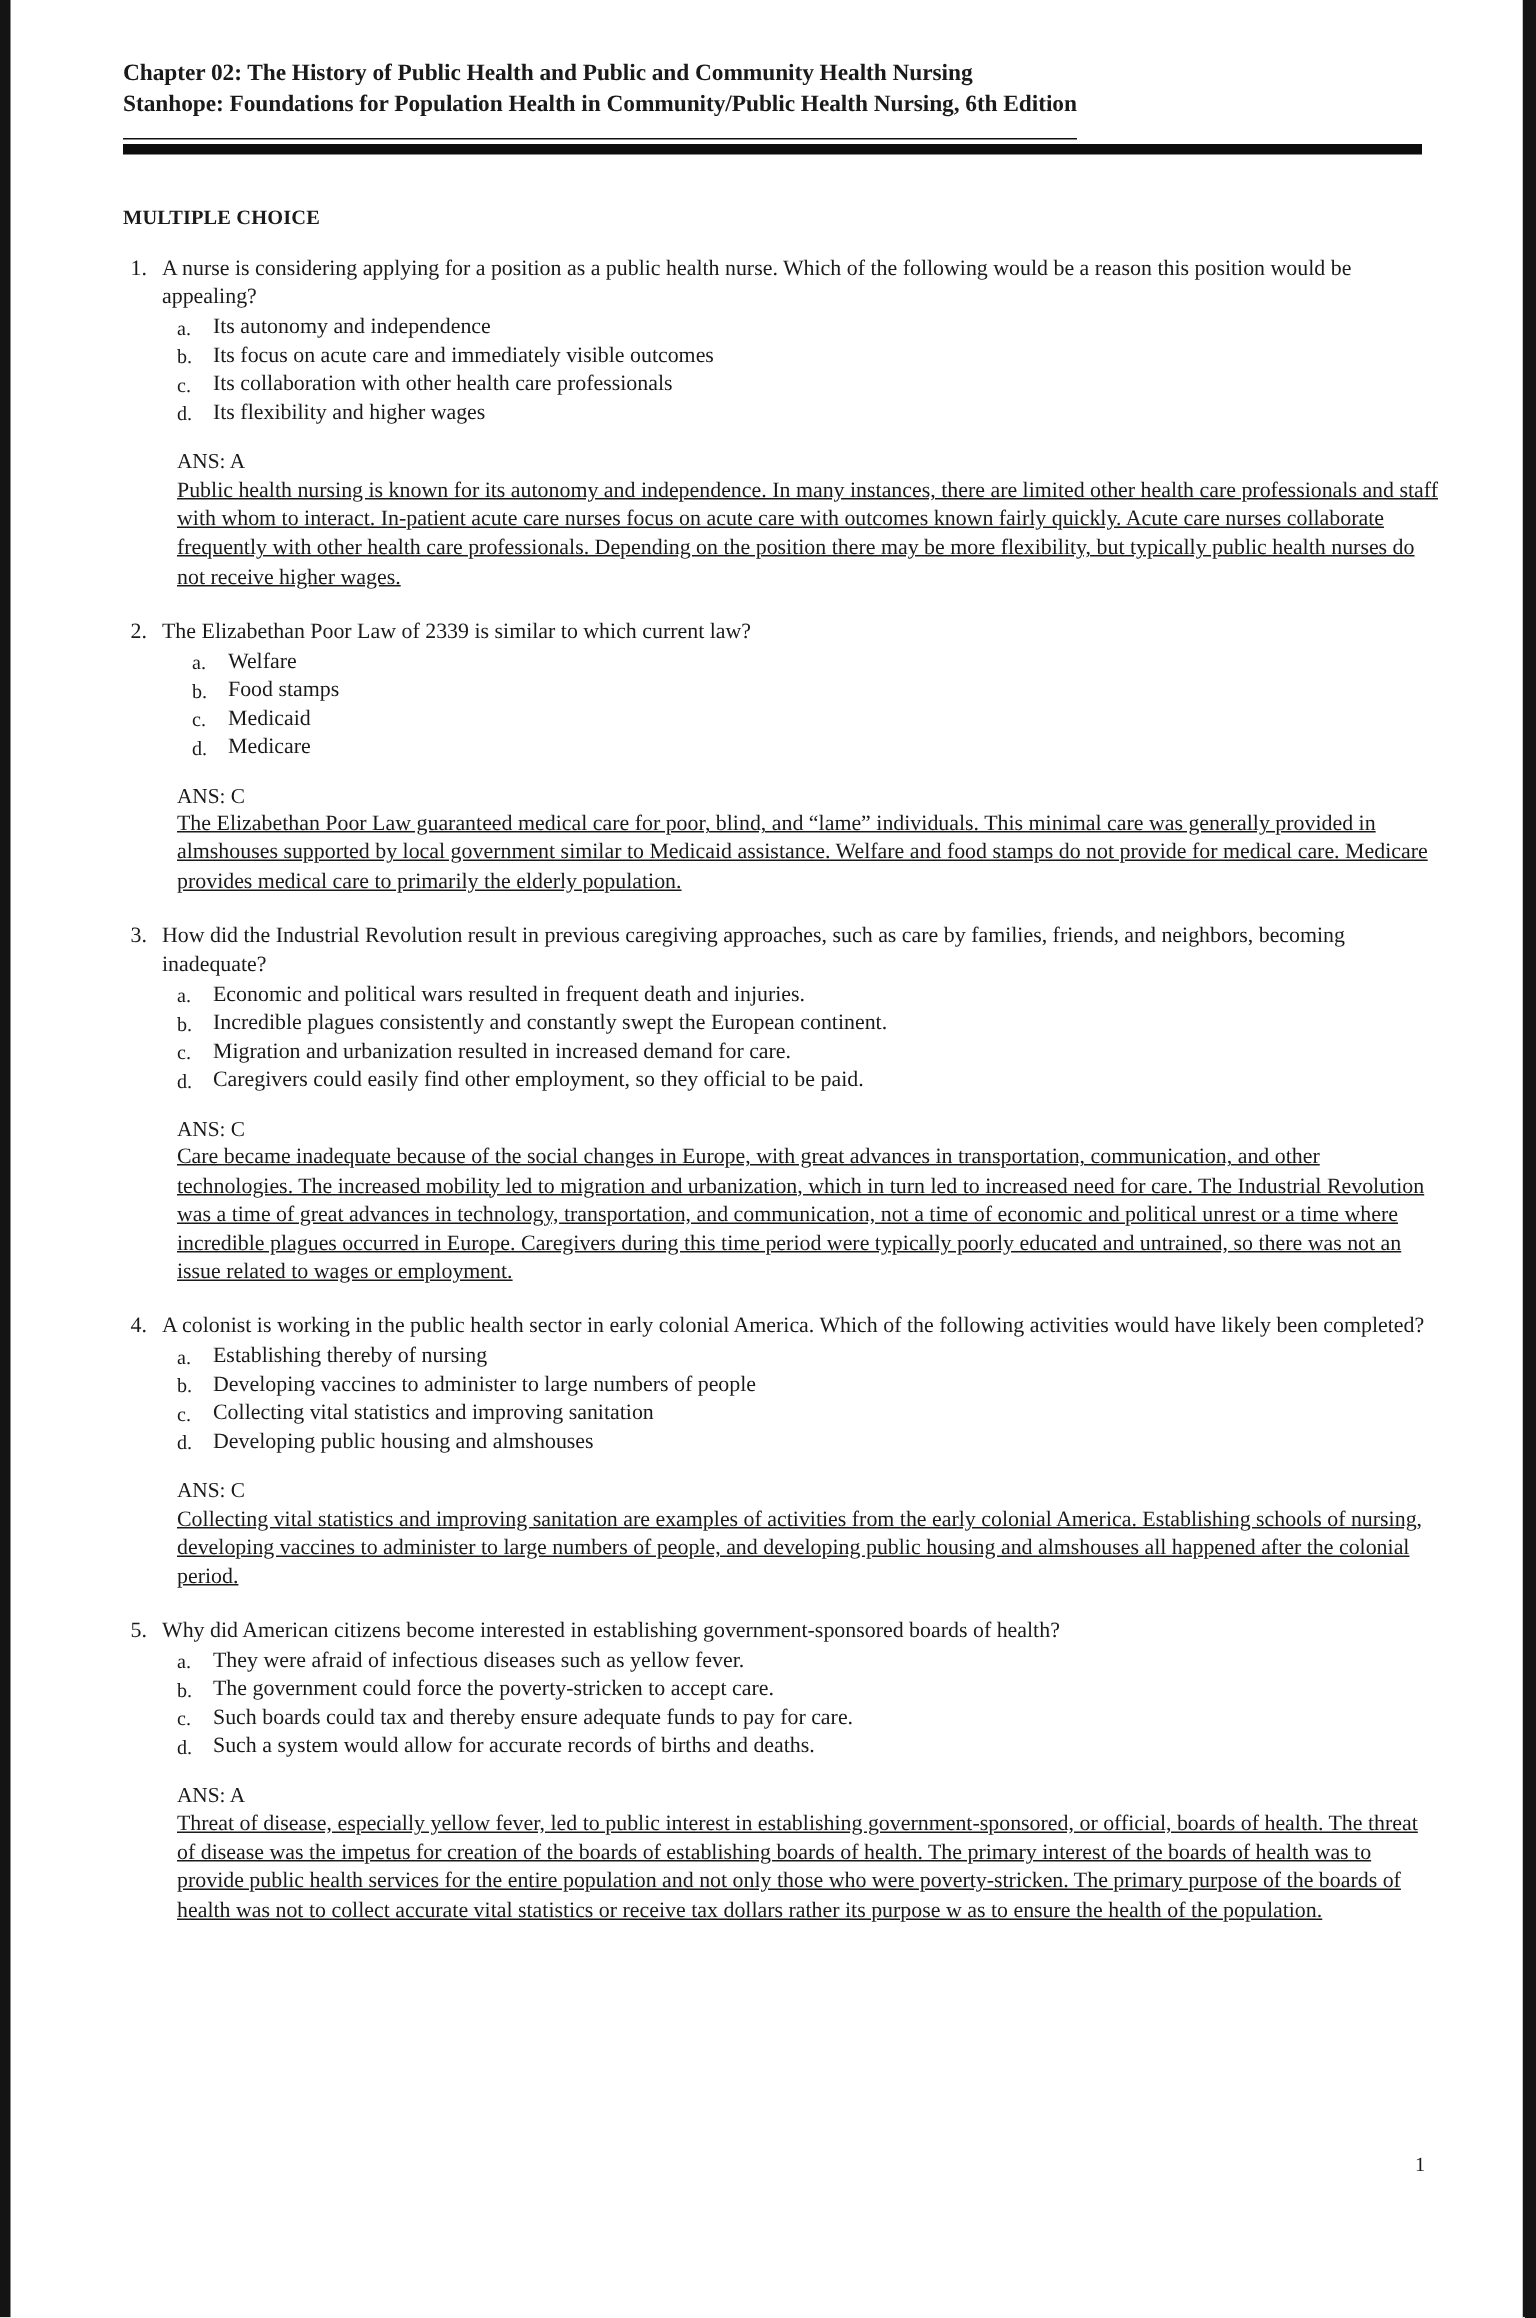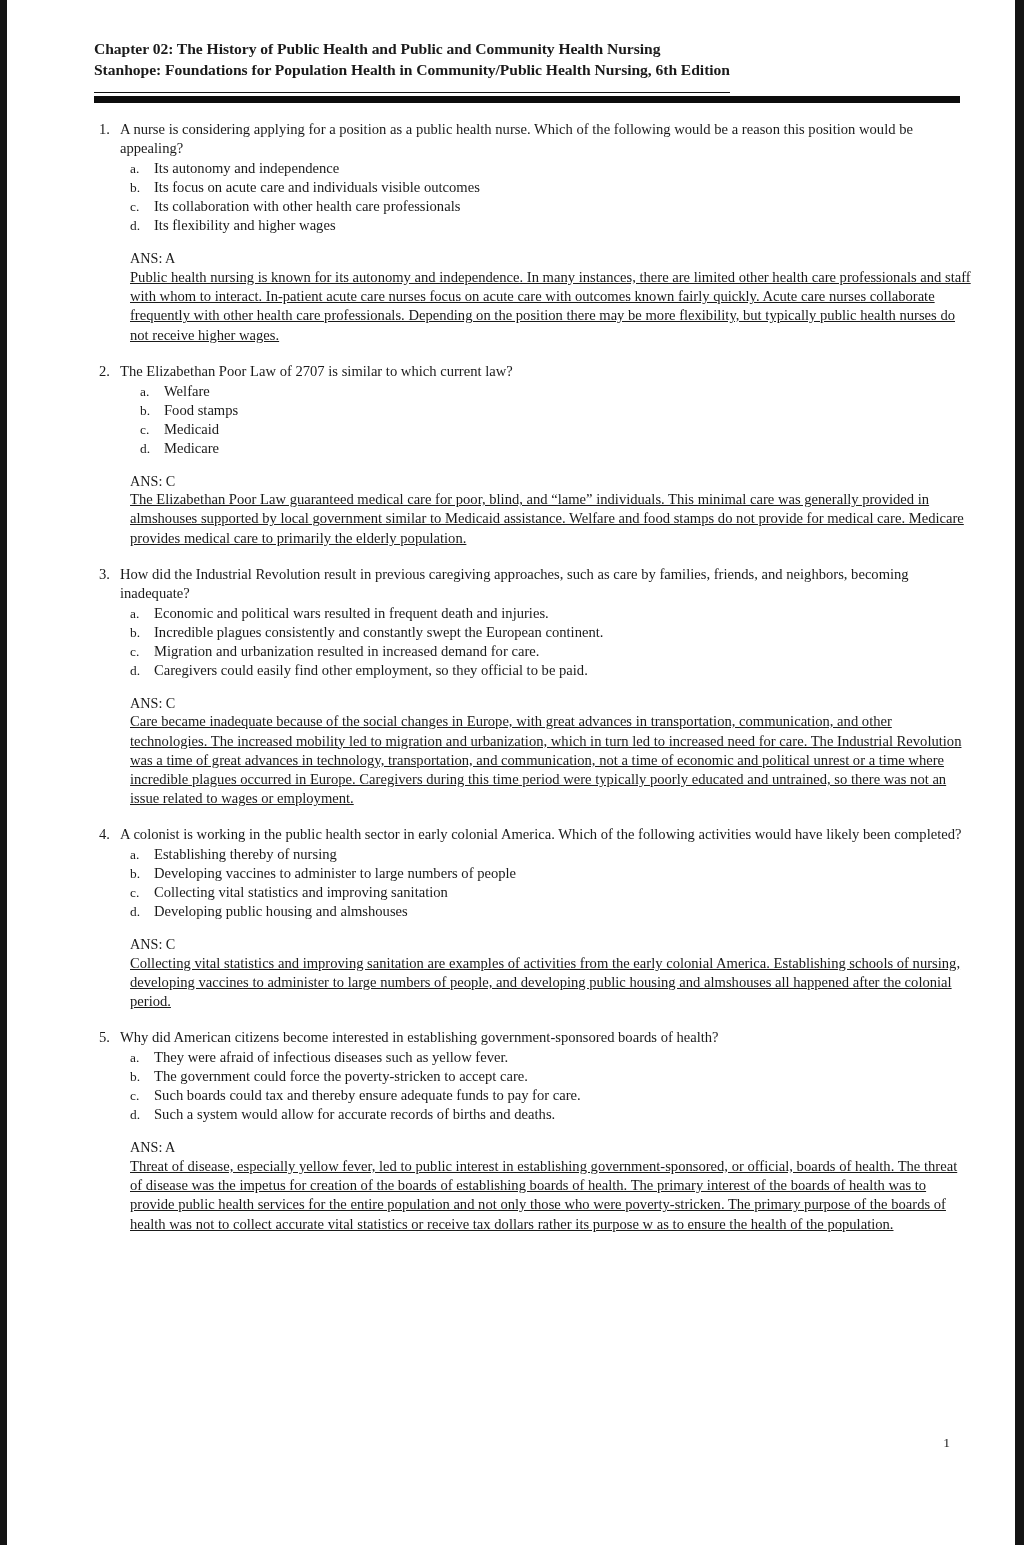--- a/index.html
+++ b/index.html
@@ -43,21 +43,21 @@
     position: absolute;
     left: 10px;
     right: 12px;
     top: 0;
     bottom: 0;
     background: #ffffff;
   }
 
   .content {
     position: absolute;
-    left: 84px;
+    left: 72px;
     top: 38px;
     width: 878px;
   }
 
   
   .doc-header {
     font-weight: bold;
     font-size: 15.6px;
     line-height: 1.36;
     letter-spacing: -0.05px;
@@ -169,54 +169,55 @@
 
   <div class="sheet">
     <div class="content">
 
       <div class="doc-header">
         <span class="line1">Chapter 02: The History of Public Health and Public and Community Health Nursing</span>
         <span class="line2">Stanhope: Foundations for Population Health in Community/Public Health Nursing, 6th Edition</span>
       </div>
       <div class="header-rule"></div>
 
+      <div class="section-title">MULTIPLE CHOICE</div>
 
       <div class="question-list">
           <div class="question">
             <div class="q-row">
               <div class="q-number">1.</div>
               <div class="q-stem">A nurse is considering applying for a position as a public health nurse. Which of the following would be a reason this position would be appealing?</div>
             </div>
             <div class="options">
               <div class="option">
                 <div class="opt-letter">a.</div>
                 <div class="opt-text">Its autonomy and independence</div>
               </div>
               <div class="option">
                 <div class="opt-letter">b.</div>
-                <div class="opt-text">Its focus on acute care and individuals visible outcomes</div>
+                <div class="opt-text">Its focus on acute care and immediately visible outcomes</div>
               </div>
               <div class="option">
                 <div class="opt-letter">c.</div>
                 <div class="opt-text">Its collaboration with other health care professionals</div>
               </div>
               <div class="option">
                 <div class="opt-letter">d.</div>
                 <div class="opt-text">Its flexibility and higher wages</div>
               </div>
             </div>
             <div class="answer-block">
               <div class="ans-label">ANS:  A</div>
               <div class="ans-rationale">Public health nursing is known for its autonomy and independence. In many instances, there are limited other health care professionals and staff with whom to interact. In-patient acute care nurses focus on acute care with outcomes known fairly quickly. Acute care nurses collaborate frequently with other health care professionals. Depending on the position there may be more flexibility, but typically public health nurses do not receive higher wages.</div>
             </div>
           </div>
           <div class="question">
             <div class="q-row">
               <div class="q-number">2.</div>
-              <div class="q-stem">The Elizabethan Poor Law of 2707 is similar to which current law?</div>
+              <div class="q-stem">The Elizabethan Poor Law of 2339 is similar to which current law?</div>
             </div>
             <div class="options indent-wide">
               <div class="option">
                 <div class="opt-letter">a.</div>
                 <div class="opt-text">Welfare</div>
               </div>
               <div class="option">
                 <div class="opt-letter">b.</div>
                 <div class="opt-text">Food stamps</div>
               </div>

